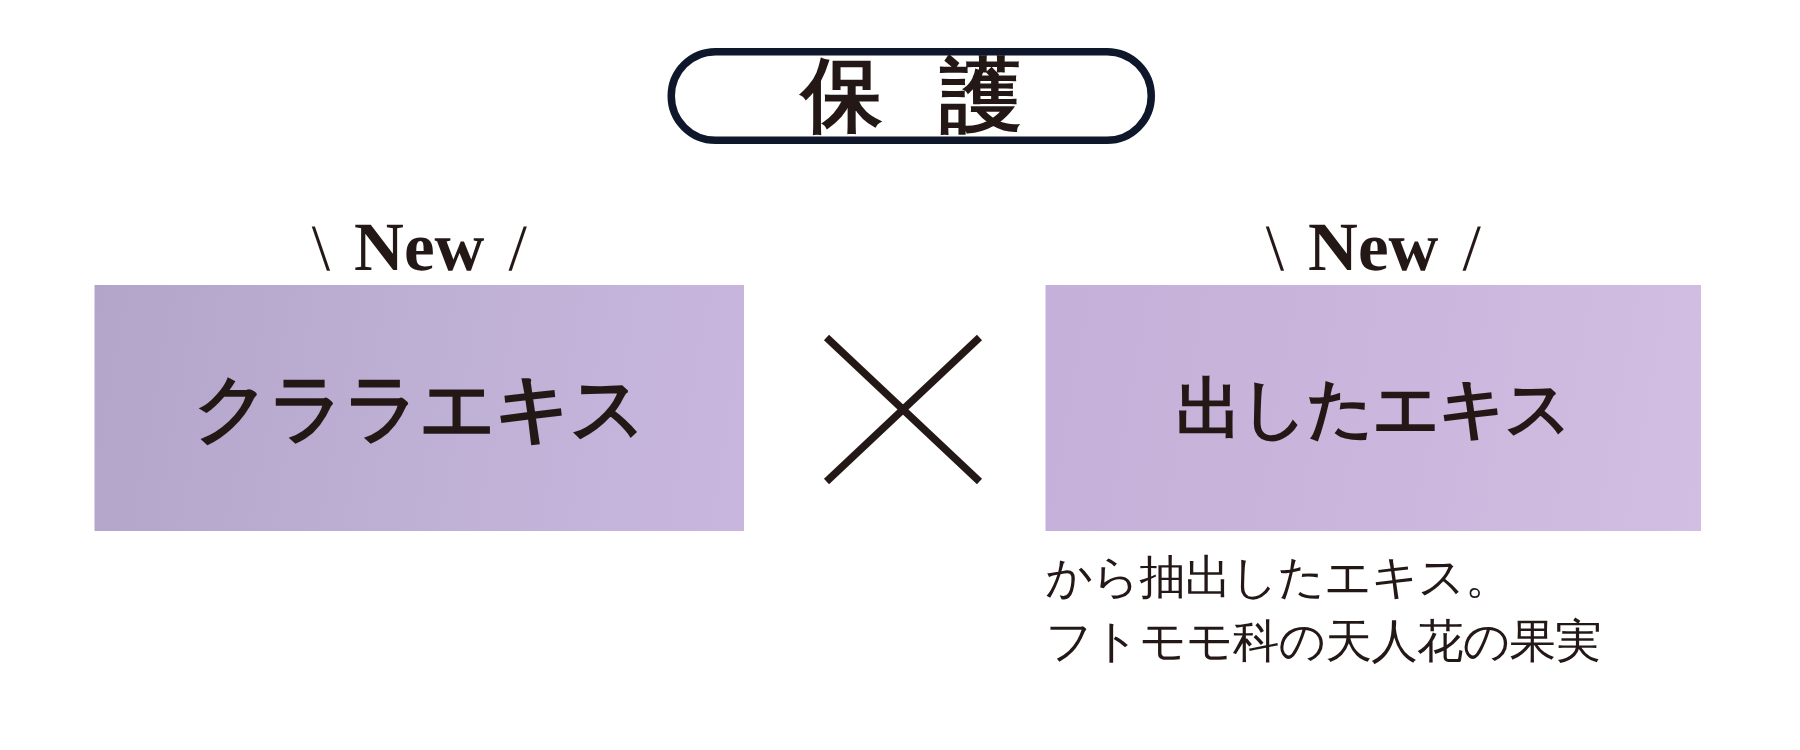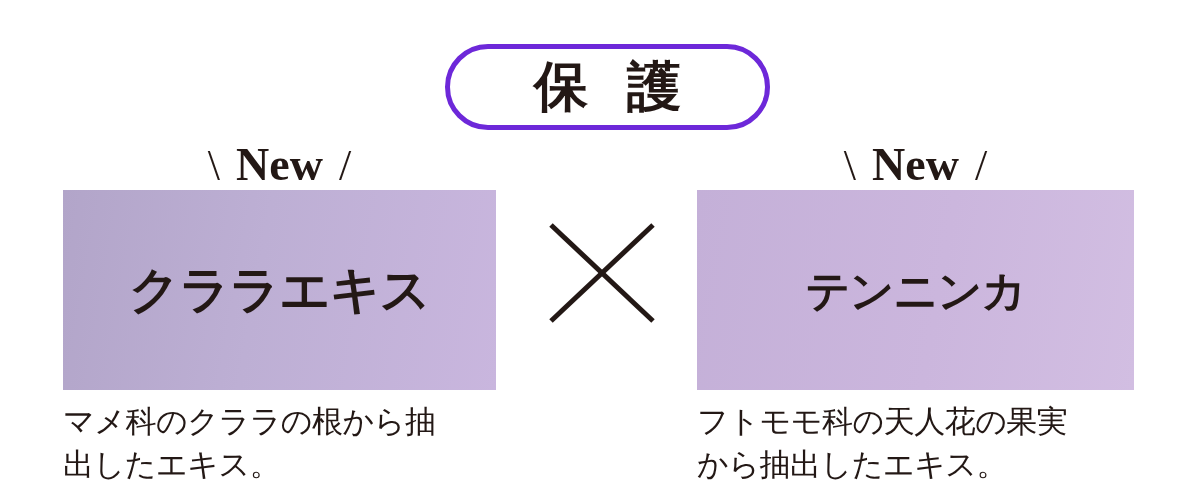--- a/index.html
+++ b/index.html
@@ -17,25 +17,25 @@
     width: 1200px;
     height: 500px;
     background: #ffffff;
     overflow: hidden;
   }
 
   
   .badge {
     position: absolute;
     left: 445px;
-    top: 44px;
+    top: 32px;
     width: 325px;
-    height: 86px;
+    height: 64px;
     box-sizing: border-box;
-    border: 5px solid #6d28d9;
+    border: 5px solid #0f172a;
     border-radius: 43px;
     background: #ffffff;
     display: flex;
     align-items: center;
     justify-content: center;
     z-index: 5;
   }
   .badge-label {
     font-family: "DejaVu Sans", "Liberation Sans", sans-serif;
     font-size: 54px;
@@ -71,21 +71,21 @@
   .new-slash {
     font-weight: 400;
     font-size: 44px;
     display: inline-block;
   }
   .new-slash.lead  { transform: skewX(0deg); margin-right: 2px; }
   .new-slash.trail { margin-left: 2px; }
   .new-word { letter-spacing: 0px; margin: 0 14px; }
 
   .swatch {
-    height: 200px;
+    height: 164px;
     display: flex;
     flex-direction: column;
     justify-content: center;
   }
   .swatch-left {
     background: linear-gradient(100deg, #b2a5c9 0%, #bdafd4 45%, #c9b6de 100%);
   }
   .swatch-right {
     background: linear-gradient(100deg, #c4b0d8 0%, #cbb6dd 55%, #d2bee2 100%);
   }
@@ -137,45 +137,41 @@
     <div class="new-tag">
       <span class="new-slash lead">\</span>
         <span class="new-word">New</span>
         <span class="new-slash trail">/</span>
     </div>
 
     <div class="swatch swatch-left">
       <div class="swatch-name one-line">クララエキス</div>
     </div>
 
-    <div class="caption">
-      <div>マメ科のクララの根から抽</div>
-      <div>出したエキス。</div>
-    </div>
   </div>
 
   <div class="cross">
     <svg width="108" height="102" viewBox="0 0 108 102" xmlns="http://www.w3.org/2000/svg">
       <line x1="3" y1="3" x2="105" y2="99" stroke="#231815" stroke-width="5"></line>
       <line x1="105" y1="3" x2="3" y2="99" stroke="#231815" stroke-width="5"></line>
     </svg>
   </div>
 
   <div class="col col-right">
     <div class="new-tag">
       <span class="new-slash lead">\</span>
         <span class="new-word">New</span>
         <span class="new-slash trail">/</span>
     </div>
 
     <div class="swatch swatch-right">
       <div class="swatch-name two-line">
-        <div>テンニンカ</div>
+        <div>出したエキス</div>
       </div>
     </div>
 
     <div class="caption">
+      <div>から抽出したエキス。</div>
       <div>フトモモ科の天人花の果実</div>
-      <div>から抽出したエキス。</div>
     </div>
   </div>
 
 </div>
 
 </body></html>

